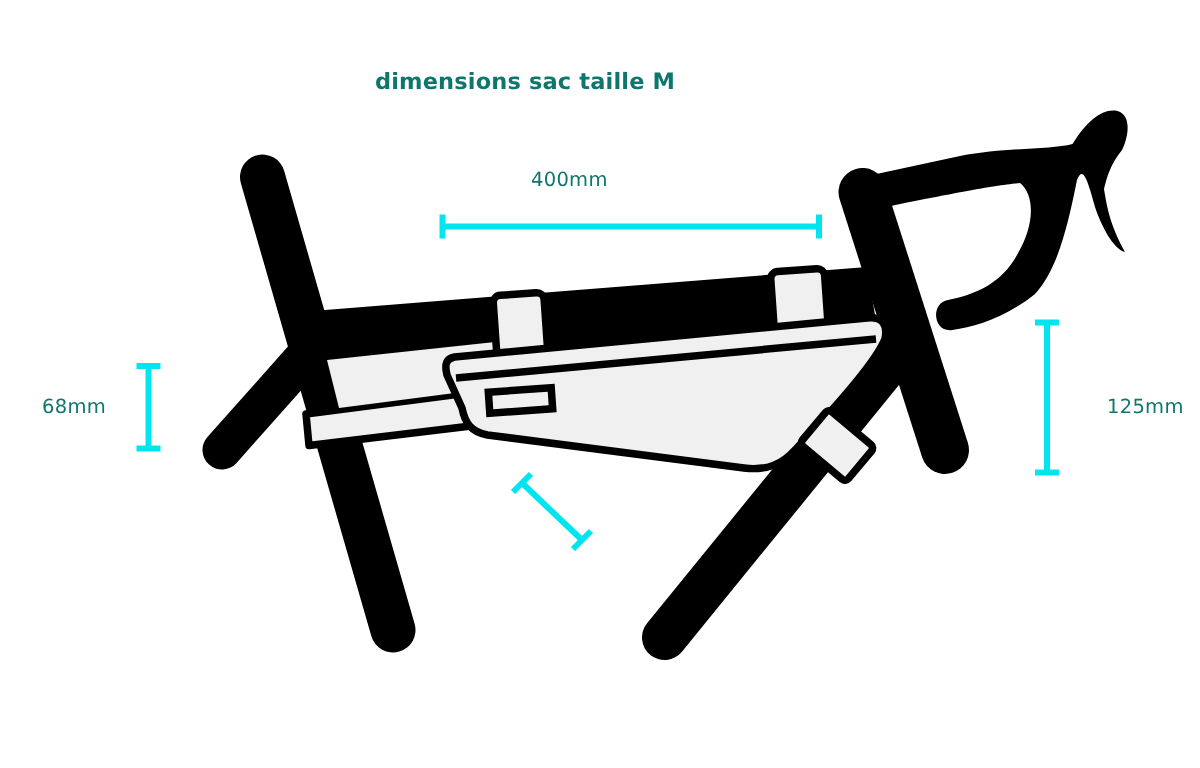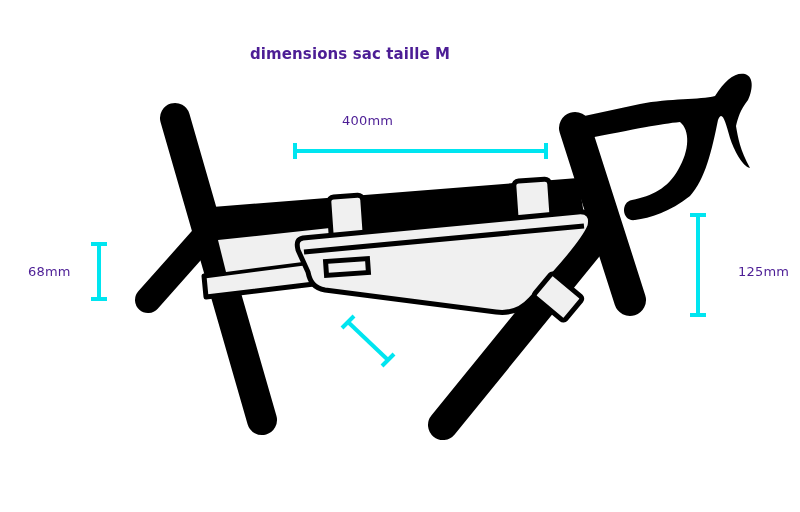--- a/index.html
+++ b/index.html
@@ -1,21 +1,21 @@
 <!DOCTYPE html>
 <html><head>
   <meta charset="utf-8">
   <style>
     html, body { margin: 0; padding: 0; background: #ffffff; }
     .canvas { position: relative; width: 800px; height: 512px; background: #ffffff; overflow: hidden; }
     svg.art { position: absolute; left: 0; top: 0; }
-    .label { position: absolute; font-family: "DejaVu Sans", sans-serif; color: #4c1d95; white-space: nowrap; }
+    .label { position: absolute; font-family: "DejaVu Sans", sans-serif; color: #0f766e; white-space: nowrap; }
     .title { left: 250px; top: 45px; font-size: 15px; font-weight: bold; letter-spacing: 0.1px; }
     .dim { font-size: 13px; letter-spacing: 0.2px; }
-    .d-400 { left: 342px; top: 113px; }
+    .d-400 { left: 354px; top: 113px; }
     .d-68 { left: 28px; top: 264px; }
     .d-125 { left: 738px; top: 264px; }
     .d-60 { left: 304px; top: 370px; }
   </style>
 </head>
 <body>
 
 <div class="canvas">
 
   <svg class="art" width="800" height="512" viewBox="0 0 800 512">

